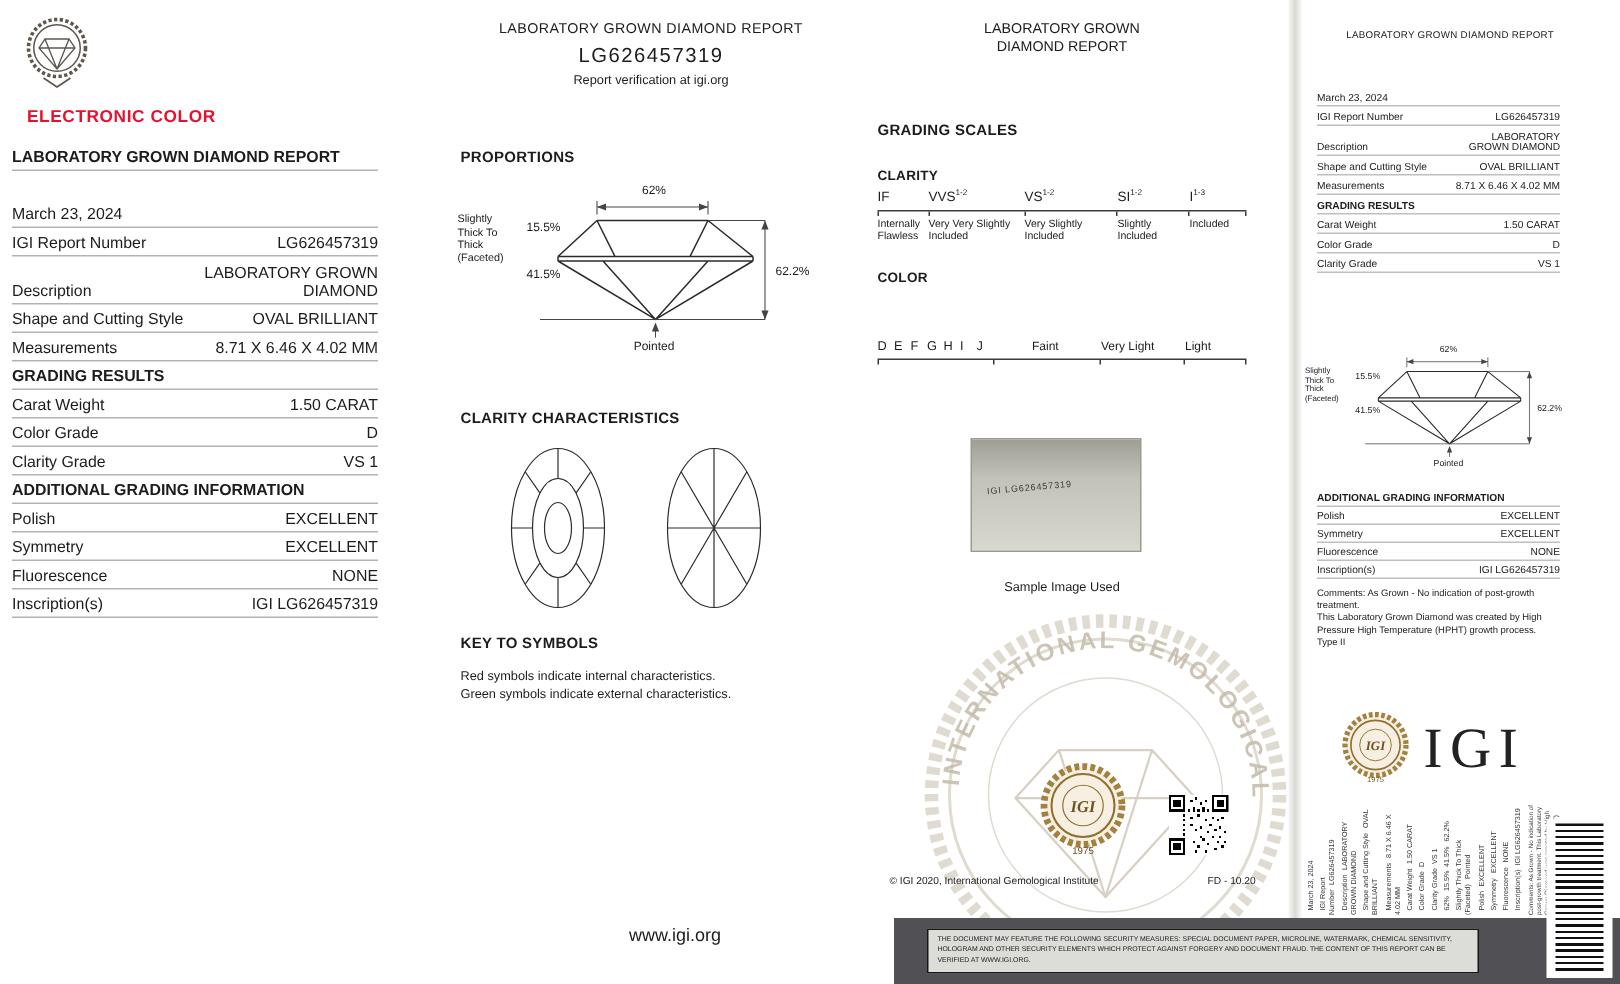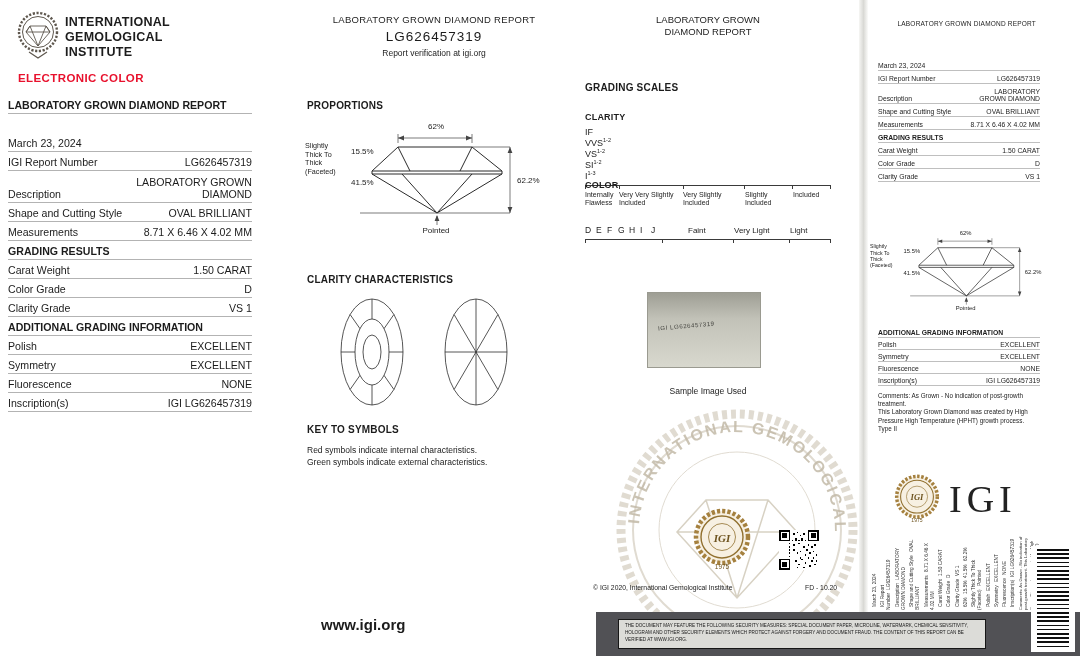--- a/index.html
+++ b/index.html
@@ -32,26 +32,26 @@
   .pw-svg { left:45px; top:13px; }
 
   
   .p2 { left:305px; top:8px; width:258px; height:644px; }
   .p2-head { text-align:center; }
   .p2-t1 { font-size:9.5px; letter-spacing:.3px; }
   .p2-num { font-size:13.5px; letter-spacing:1px; margin-top:4px; }
   .p2-ver { font-size:8.5px; margin-top:4px; }
   .sec-title { font-weight:700; font-size:10px; letter-spacing:.2px;text-align:center; }
   .key-line { font-size:8.5px; line-height:1.45; }
-  .website { font-weight:700; font-size:15px; text-align:left; }
+  .website { font-weight:400; font-size:12px; text-align:center; }
 
   
   .p3 { left:583px; top:8px; width:275px; height:604px; overflow:hidden; }
   .p3-head { text-align:center; font-size:9.5px; line-height:1.3; }
-  .cs-grades { display:flex; width:246px; font-size:9px;flex-direction:column; }
+  .cs-grades { display:flex; width:246px; font-size:9px; }
   .cs-grades sup { font-size:5.5px; }
   .scale-ticks { display:flex; width:246px; border-top:1px solid #3a3a3a; }
   .scale-ticks i { display:block; height:3px; border-left:1px solid #3a3a3a; }
   .cs-descs { display:flex; width:246px; font-size:7px; line-height:1.15; margin-top:2px; }
   .cs-descs div { padding-right:5px; }
   .co-row { display:flex; width:246px; font-size:8.5px; align-items:flex-end; }
   .co-row .letter { width:11px; }
   .sample-img { background:linear-gradient(180deg,#9e9e94 0%,#c2c2b8 35%,#d8d8ce 100%);
                 border:1px solid #9a9a90; }
   .sample-insc { position:absolute; left:10px; top:30px; font-size:6px; letter-spacing:.6px;
@@ -87,25 +87,20 @@
 
 <div class="page">
 
   <section class="panel p1">
     <svg class="abs" style="left:8px;top:0;" width="44" height="52" viewBox="0 0 44 52">
       <circle cx="22" cy="22" r="19" fill="none" stroke="#5e574e" stroke-width="2.4" stroke-dasharray="2.2 1.6"></circle>
       <circle cx="22" cy="22" r="15.5" fill="none" stroke="#5e574e" stroke-width="1"></circle>
       <path d="M14 16H30L34 22 22 36 10 22ZM10 22H34M14 16 10 22M30 16l4 6M22 36 14 16M22 36 30 16" fill="none" stroke="#5e574e" stroke-width=".9"></path>
       <path d="M13 42l9 6 9-6" fill="none" stroke="#5e574e" stroke-width="1.2"></path>
     </svg>
-    <div class="abs org" style="left:57px;top:5px;">
-      <div>INTERNATIONAL</div>
-      <div>GEMOLOGICAL</div>
-      <div>INSTITUTE</div>
-    </div>
     <div class="abs ecopy" style="left:10px;top:62px;">ELECTRONIC COLOR</div>
 
     <div class="abs" style="left:0;top:88px;width:244px;">
       <div class="sect" style="height:16px;">
         <span>LABORATORY GROWN DIAMOND REPORT</span>
       </div>
       <div class="row" style="height:22px;margin-top:16px;">
         <span class="lbl">March 23, 2024</span>
       </div>
       <div class="row" style="height:19px;">

